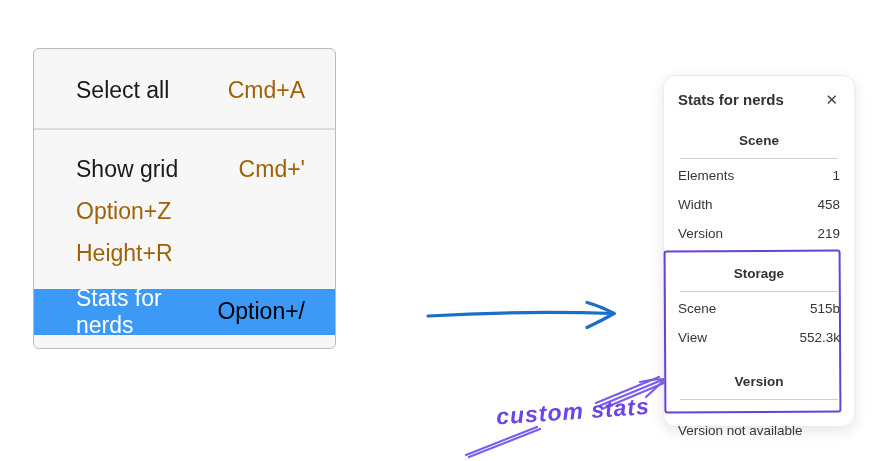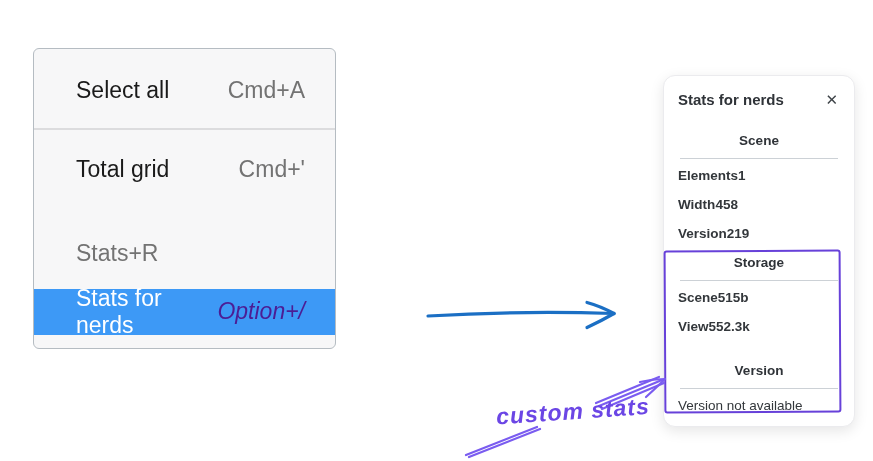--- a/index.html
+++ b/index.html
@@ -12,47 +12,47 @@
   
   .menu {
     position:absolute; left:33px; top:48px; width:303px; height:301px;
     background:#f7f7f8; border:1.5px solid #b5bcc2; border-radius:6px;
     padding-top:20px; overflow:hidden;
   }
   .menu-row {
     height:42px; display:flex; align-items:center; justify-content:space-between;
     padding:0 30px 0 42px; font-size:23px; color:#1a1a1a; cursor:default;
   }
-  .menu-row .shortcut { color:#737373; }
+  .menu-row .shortcut { color:#a16207; }
   .menu-divider { height:1.5px; background:#dcdcde; margin:17px 0 19px 0; }
   .menu-row.highlighted {
     height:46px; margin-top:14px; background:#3d99f6; color:#ffffff;
   }
-  .menu-row.highlighted .shortcut { color:#4c1d95;font-style:italic; }
+  .menu-row.highlighted .shortcut { color:#000000; }
 
   
   .panel {
     position:absolute; left:663px; top:75px; width:192px; height:352px;
     background:#ffffff; border:1px solid #ebebee; border-radius:12px;
     box-shadow:0 4px 14px rgba(0,0,0,0.10);
     padding:12px 14px; font-size:13.5px; color:#33373b;
   }
   .panel-header { display:flex; justify-content:space-between; align-items:center; height:22px; }
   .panel-title { font-weight:bold; font-size:15px; color:#2f3338; }
   .close-btn {
     font-size:15px; color:#3f4449; line-height:1; cursor:pointer;
     background:none; border:none; padding:0 2px; font-family:inherit;
   }
   .sec-header { text-align:center; font-weight:bold; height:20px; line-height:20px; color:#2f3338; }
   .sec-header.scene { margin-top:21px; }
-  .sec-header.storage { margin-top:5px; }
+  .sec-header.storage { margin-top:16px; }
   .sec-header.version { margin-top:20px; }
   .divider { border-top:1px solid #ccd1d6; margin:7px 2px 2px 2px; }
-  .stat-row { display:flex; align-items:center; height:29px;font-weight:bold; }
-  .version-note { margin-top:4px; height:26px; line-height:26px; }
+  .stat-row { display:flex; justify-content:space-between; align-items:center; height:29px; }
+  .version-note { margin-top:18px; height:26px; line-height:26px; }
 
   
   .highlight-box {
     position:absolute; left:664px; top:250px; width:177px; height:163px;
     border:2.5px solid #6741d9; border-radius:3px;
     transform:rotate(-0.3deg); pointer-events:none;
   }
   .annotation-label {
     position:absolute; left:496px; top:398px; width:160px;
     font-size:23px; font-style:italic; font-weight:bold; letter-spacing:1px;
@@ -65,27 +65,28 @@
 
 <div class="stage">
 
   <div class="menu">
     <div class="menu-row">
       <span>Select all</span>
       <span class="shortcut">Cmd+A</span>
     </div>
     <div class="menu-divider"></div>
     <div class="menu-row">
-      <span>Total grid</span>
+      <span>Show grid</span>
       <span class="shortcut">Cmd+'</span>
     </div>
     <div class="menu-row">
+      <span class="shortcut">Option+Z</span>
     </div>
     <div class="menu-row">
-      <span class="shortcut">Stats+R</span>
+      <span class="shortcut">Height+R</span>
     </div>
     <div class="menu-row highlighted">
       <span>Stats for nerds</span>
       <span class="shortcut">Option+/</span>
     </div>
   </div>
 
   <div class="panel">
     <div class="panel-header">
       <span class="panel-title">Stats for nerds</span>

